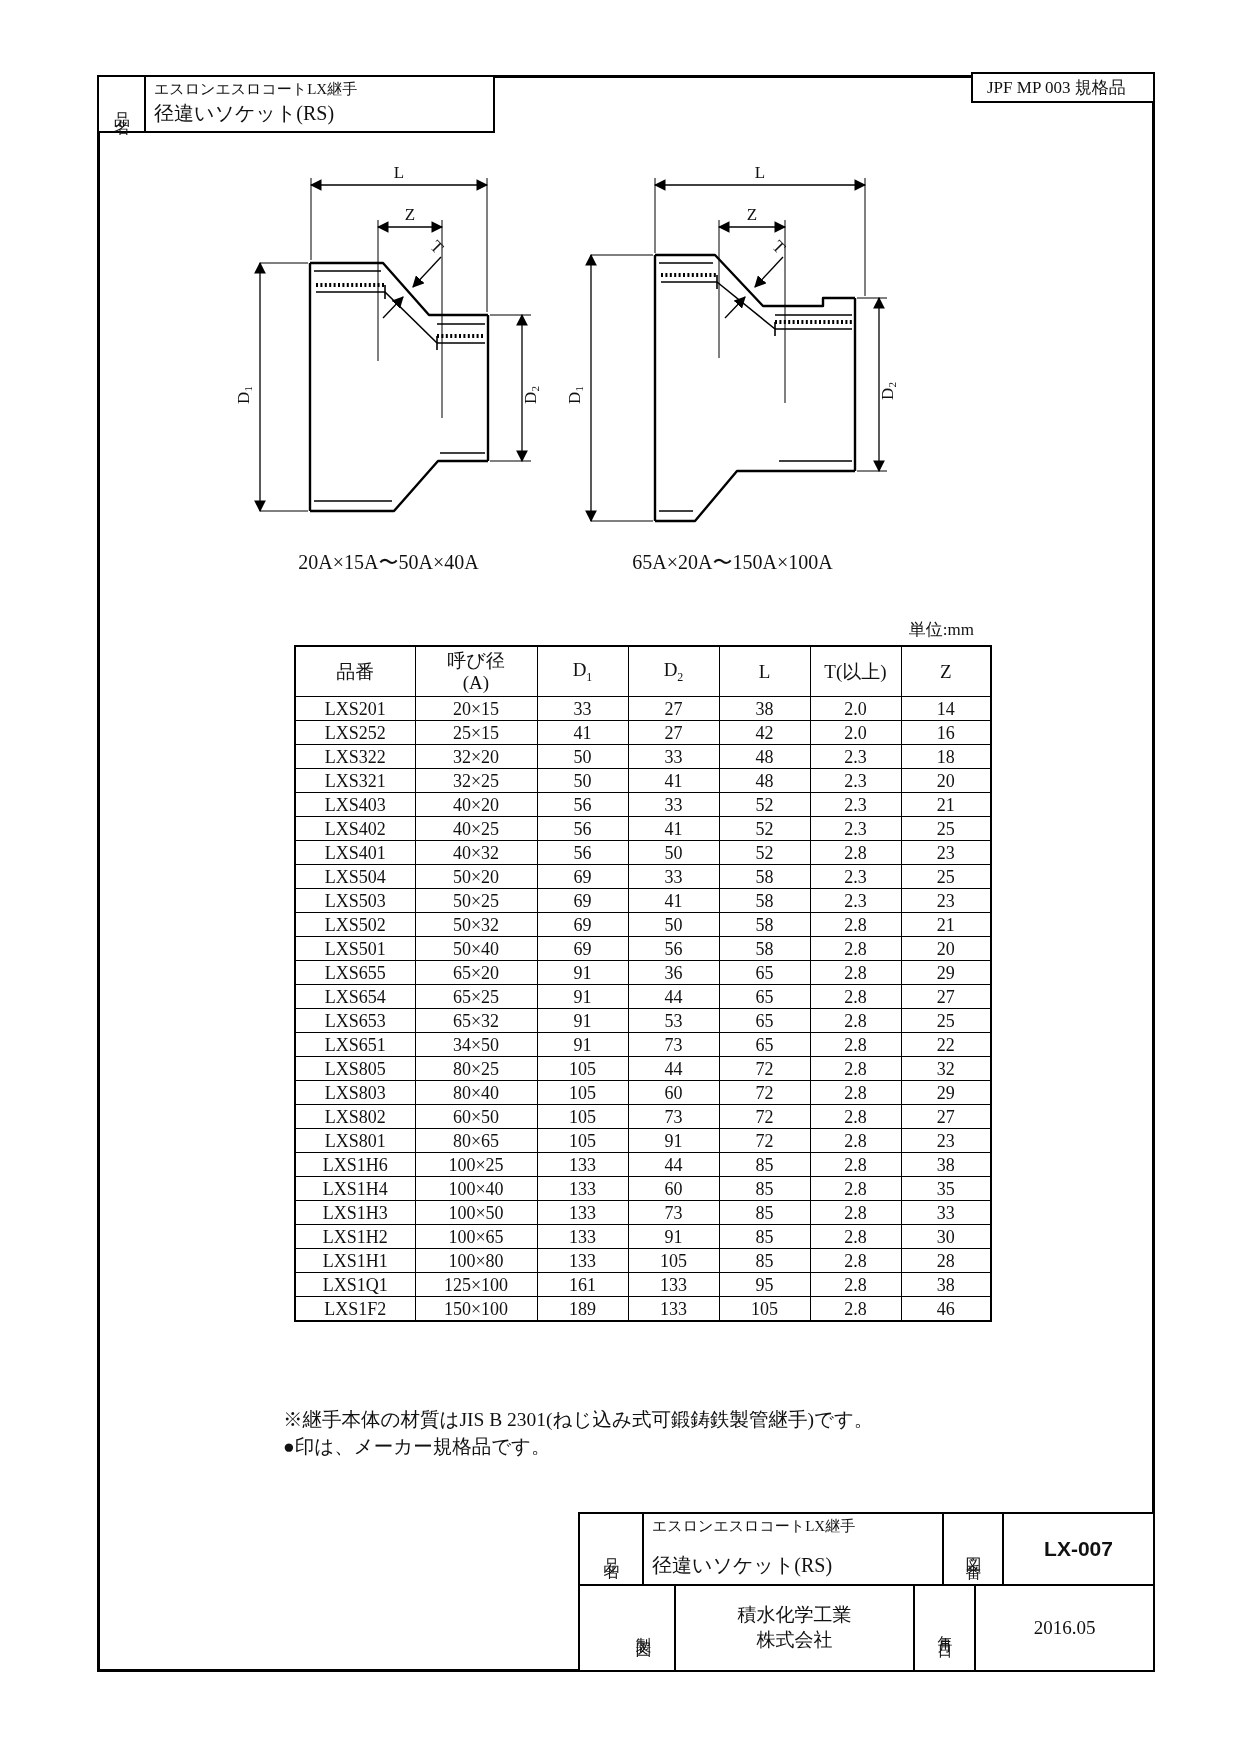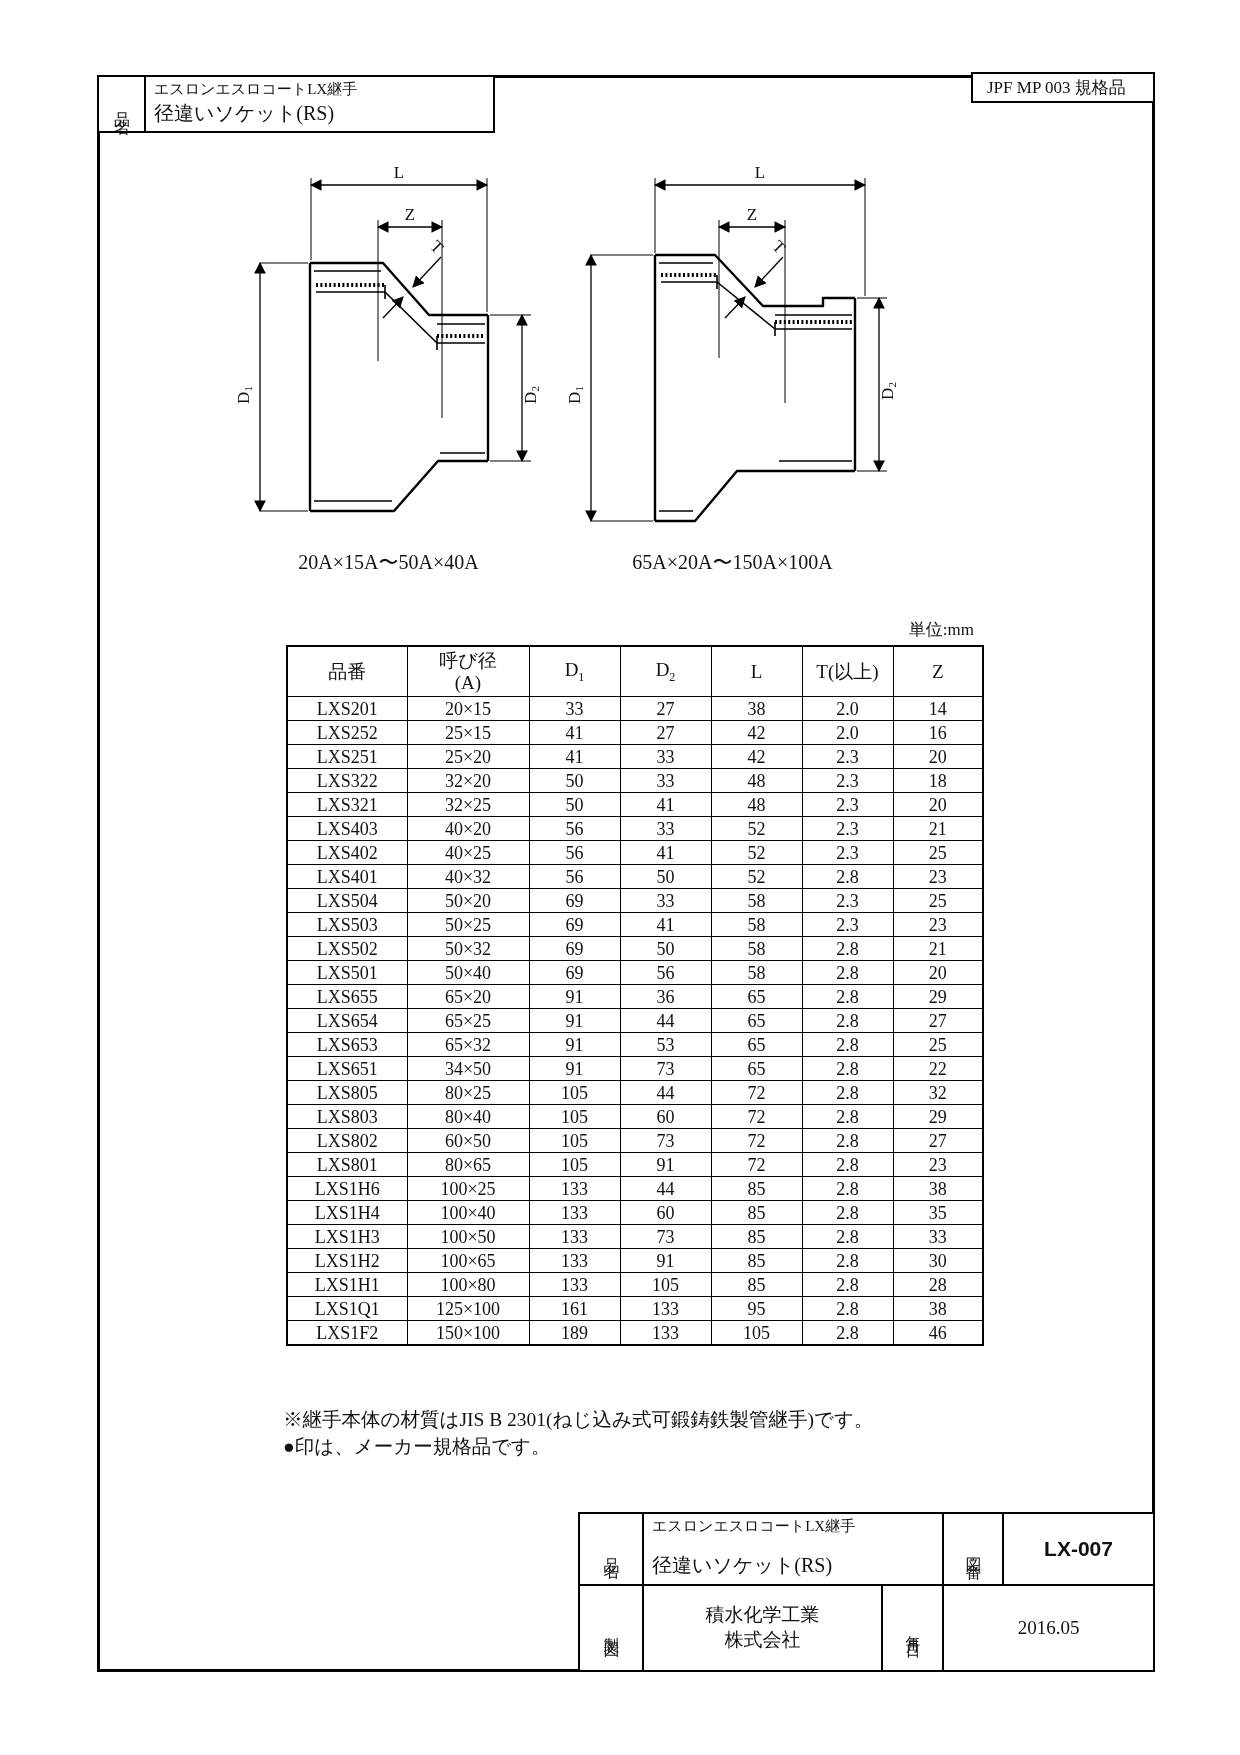--- a/index.html
+++ b/index.html
@@ -28,35 +28,35 @@
   svg .out{stroke:#000;stroke-width:2.4;fill:none;stroke-linejoin:round;}
   svg .inn{stroke:#000;stroke-width:1.6;fill:none;}
   svg .thr{stroke:#000;stroke-width:4;fill:none;stroke-dasharray:2 2.4;}
   svg text{font-family:"Liberation Serif","DejaVu Serif",serif;font-size:17px;fill:#111;}
   svg .sub{font-size:11px;}
 
   
   .unit{left:848px;top:618px;width:126px;text-align:right;font-size:17px;}
 
   
-  .table-wrap{left:286px;top:645px;width:696px;}
+  .table-wrap{left:294px;top:645px;width:696px;}
   table.spec{border-collapse:collapse;width:100%;table-layout:fixed;border:2.5px solid #000;}
   table.spec th,table.spec td{border:1.5px solid #000;text-align:center;padding:0;font-weight:normal;background:#fff;}
   table.spec th{height:49px;font-size:19px;line-height:1.12;}
   table.spec td{height:23px;font-size:18px;line-height:1;}
   table.spec sub{font-size:12px;}
 
   
   .notes{left:283px;top:1406px;font-size:19.5px;line-height:1.4;}
 
   
   .tblock{left:578px;top:1512px;width:577px;height:160px;border:2.5px solid #000;display:flex;flex-direction:column;background:#fff;}
   .tb-row{display:flex;}
   .tb-row1{height:70px;border-bottom:2px solid #000;}
-  .tb-row2{flex:1;}
+  .tb-row2{flex:1;padding-left:32px;}
   .tb-cell{border-right:2px solid #000;display:flex;align-items:center;justify-content:center;box-sizing:border-box;}
   .tb-cell:last-child{border-right:none;}
   .tb-vlabel{writing-mode:vertical-rl;text-orientation:upright;font-size:16px;letter-spacing:6px;padding-top:4px;}
   .tb-name{width:64px;}
   .tb-title{width:300px;flex-direction:column;align-items:flex-start;justify-content:space-between;padding:3px 8px 5px;}
   .tb-fig{width:60px;}
   .tb-figno{flex:1;font-family:"Liberation Sans","DejaVu Sans",sans-serif;font-weight:bold;font-size:21px;}
   .tb-company{width:239px;flex-direction:column;font-size:19px;line-height:1.3;}
   .tb-date-label{width:61px;}
   .tb-date-label .tb-vlabel{font-size:15px;letter-spacing:5px;}
@@ -215,29 +215,20 @@
           <tr>
             <td>LXS252</td>
             <td>25×15</td>
             <td>41</td>
             <td>27</td>
             <td>42</td>
             <td>2.0</td>
             <td>16</td>
           </tr>
           <tr>
-            <td>LXS251</td>
-            <td>25×20</td>
-            <td>41</td>
-            <td>33</td>
-            <td>42</td>
-            <td>2.3</td>
-            <td>20</td>
-          </tr>
-          <tr>
             <td>LXS322</td>
             <td>32×20</td>
             <td>50</td>
             <td>33</td>
             <td>48</td>
             <td>2.3</td>
             <td>18</td>
           </tr>
           <tr>
             <td>LXS321</td>

